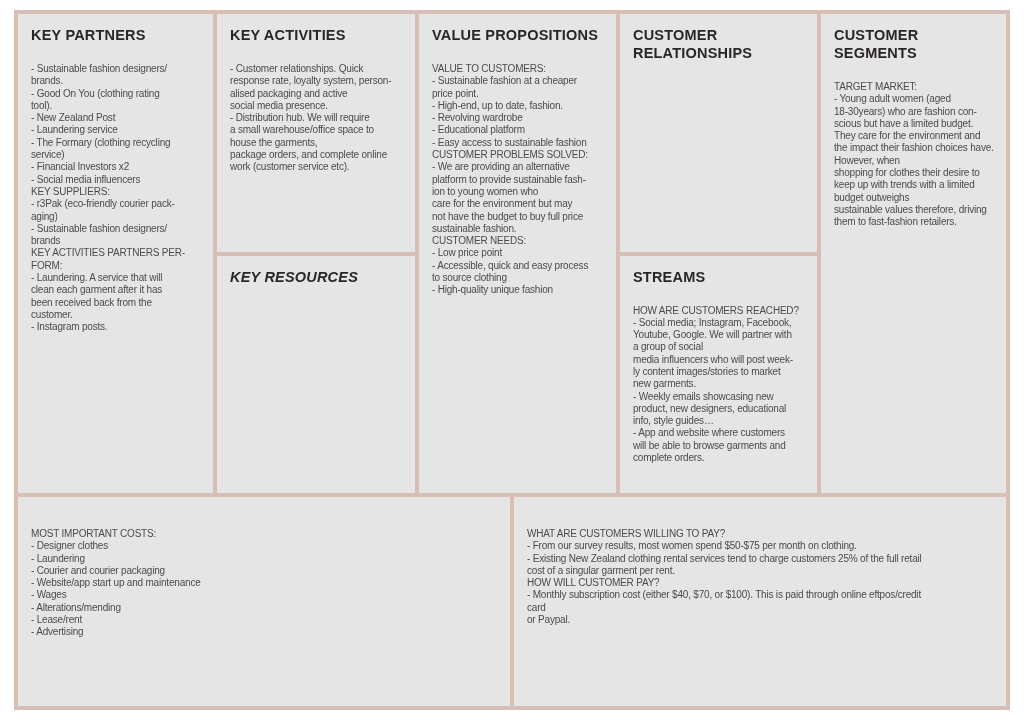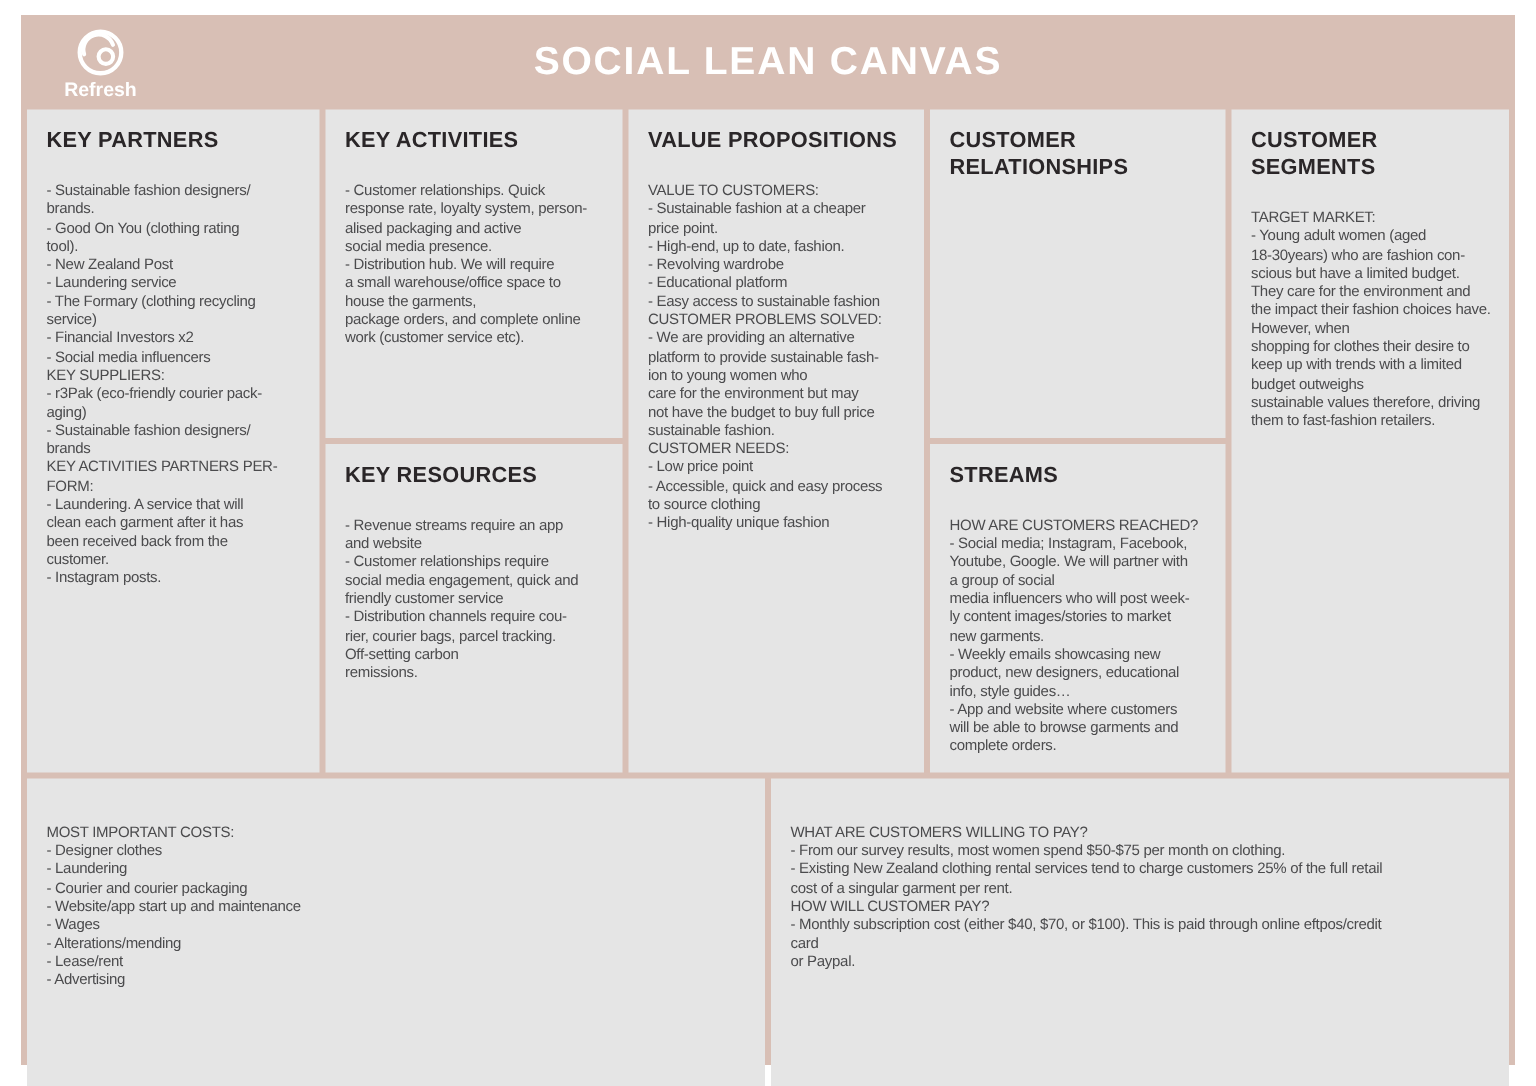--- a/index.html
+++ b/index.html
@@ -84,31 +84,20 @@
     letter-spacing: -0.2px;
     color: #4b4b4d;
     white-space: pre-line;
   }
 </style>
 </head>
 <body>
 
 <div class="canvas">
 
-  <header class="banner">
-    <div class="logo">
-      <svg width="34" height="34" viewBox="0 0 40 40" aria-hidden="true">
-        <circle cx="20" cy="20" r="16.3" fill="none" stroke="#ffffff" stroke-width="3.4"></circle>
-        <path d="M 7.2 21.5 A 11.6 11.6 0 0 1 29.8 14" fill="none" stroke="#ffffff" stroke-width="3.2" stroke-linecap="round"></path>
-        <circle cx="24.2" cy="23.2" r="5.7" fill="none" stroke="#ffffff" stroke-width="3.2"></circle>
-      </svg>
-      <div class="logo-text">Refresh</div>
-    </div>
-    <h1 class="banner-title">SOCIAL LEAN CANVAS</h1>
-  </header>
 
   <div class="grid-main">
 
     <section class="box span-rows">
       <h2 class="section-title">KEY PARTNERS</h2>
       <p class="section-body">- Sustainable fashion designers/
 brands.
 - Good On You (clothing rating
 tool).
 - New Zealand Post
@@ -182,31 +171,22 @@
 They care for the environment and
 the impact their fashion choices have.
 However, when
 shopping for clothes their desire to
 keep up with trends with a limited
 budget outweighs
 sustainable values therefore, driving
 them to fast-fashion retailers.</p>
     </section>
 
-    <section class="box" style="grid-column:2; grid-row:2;">
+    <section class="box" style="grid-column:2; grid-row:2;font-style:italic;">
       <h2 class="section-title">KEY RESOURCES</h2>
-      <p class="section-body">- Revenue streams require an app
-and website
-- Customer relationships require
-social media engagement, quick and
-friendly customer service
-- Distribution channels require cou-
-rier, courier bags, parcel tracking.
-Off-setting carbon
-remissions.</p>
     </section>
 
     <section class="box" style="grid-column:4; grid-row:2;">
       <h2 class="section-title">STREAMS</h2>
       <p class="section-body">HOW ARE CUSTOMERS REACHED?
 - Social media; Instagram, Facebook,
 Youtube, Google. We will partner with
 a group of social
 media influencers who will post week-
 ly content images/stories to market

